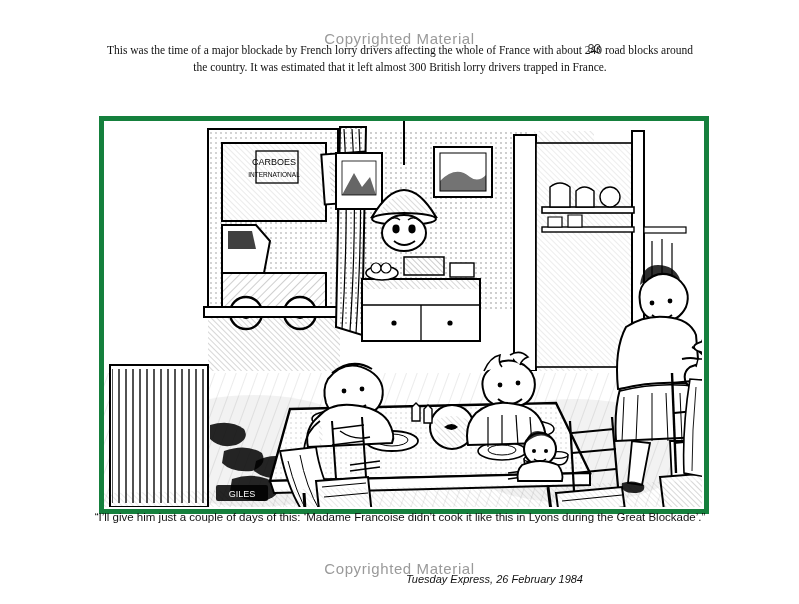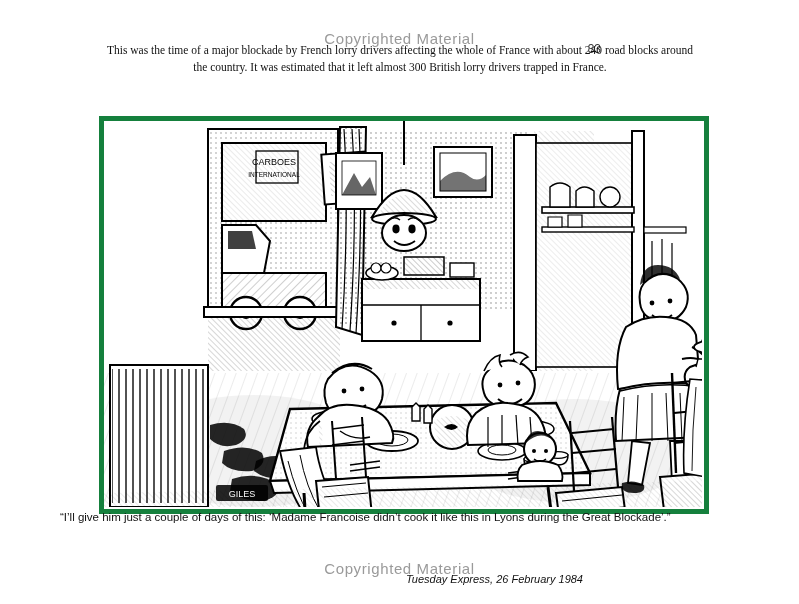--- a/index.html
+++ b/index.html
@@ -72,20 +72,21 @@
     background: #ffffff;
     overflow: hidden;
     margin-top: 24px;
   }
   .figure svg { display: block; }
   .caption {
     position: absolute;
     left: 60px;
     top: 503px;
     width: 680px;
+    text-align: center;
     font-size: 11.5px;
     color: #111;
   }
   .source {
     position: absolute;
     right: 62px;
     top: 565px;
     font-size: 11px;
     font-style: italic;
     color: #111;

